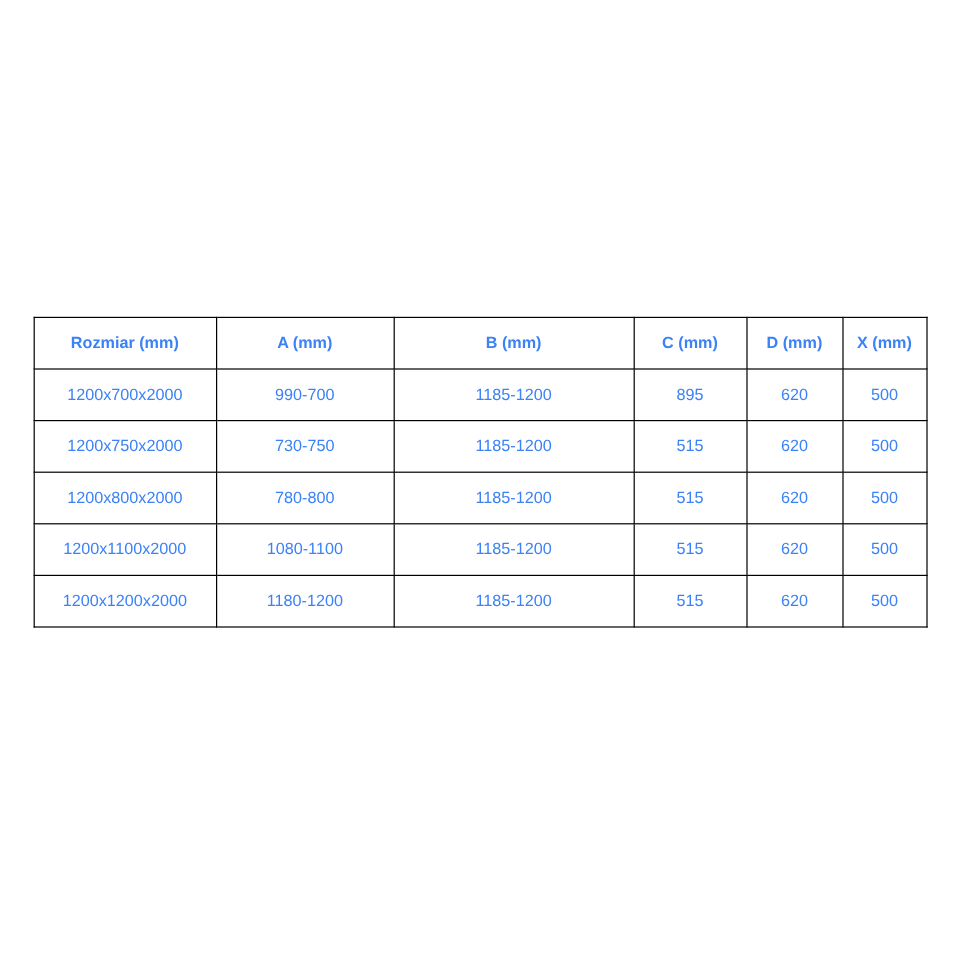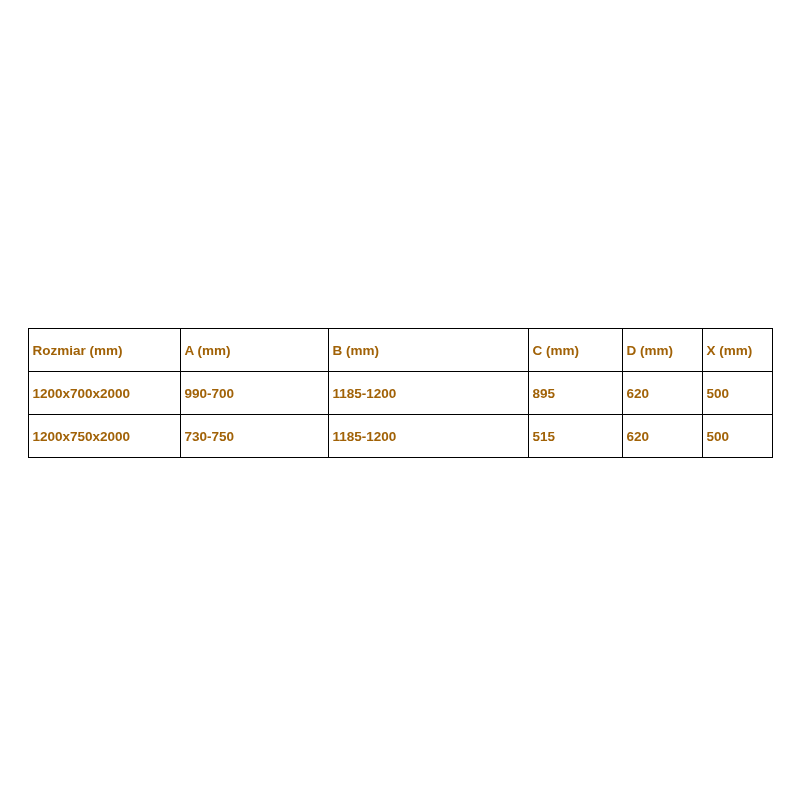--- a/index.html
+++ b/index.html
@@ -27,36 +27,36 @@
   }
   table.size-table {
     border-collapse: collapse;
     table-layout: fixed;
     width: 744px;
     margin-top: -14px;
   }
   table.size-table td,
   table.size-table th {
     border: 1px solid #000000;
-    text-align: left;
+    text-align: center;
     vertical-align: middle;
     height: 42px;
     padding: 0 4px;
     font-size: 13.5px;
     font-weight: bold;
-    color: #a16207;
+    color: #3b82f6;
     background: #ffffff;
     white-space: nowrap;
   }
   table.size-table thead th {
     font-size: 13.5px;
     font-weight: bold;
   }
   table.size-table tbody td {
-    font-weight: bold;
+    font-weight: normal;
   }
   
   col.c0 { width: 152px; }
   col.c1 { width: 148px; }
   col.c2 { width: 200px; }
   col.c3 { width: 94px; }
   col.c4 { width: 80px; }
   col.c5 { width: 70px; }
 </style>
 </head>
@@ -92,15 +92,39 @@
         <td>500</td>
       </tr>
       <tr>
         <td>1200x750x2000</td>
         <td>730-750</td>
         <td>1185-1200</td>
         <td>515</td>
         <td>620</td>
         <td>500</td>
       </tr>
+      <tr>
+        <td>1200x800x2000</td>
+        <td>780-800</td>
+        <td>1185-1200</td>
+        <td>515</td>
+        <td>620</td>
+        <td>500</td>
+      </tr>
+      <tr>
+        <td>1200x1100x2000</td>
+        <td>1080-1100</td>
+        <td>1185-1200</td>
+        <td>515</td>
+        <td>620</td>
+        <td>500</td>
+      </tr>
+      <tr>
+        <td>1200x1200x2000</td>
+        <td>1180-1200</td>
+        <td>1185-1200</td>
+        <td>515</td>
+        <td>620</td>
+        <td>500</td>
+      </tr>
     </tbody>
   </table>
 </div>
 
 </body></html>

